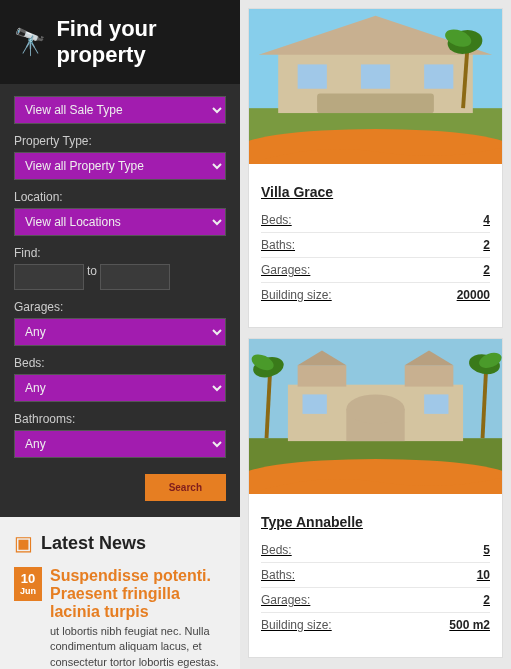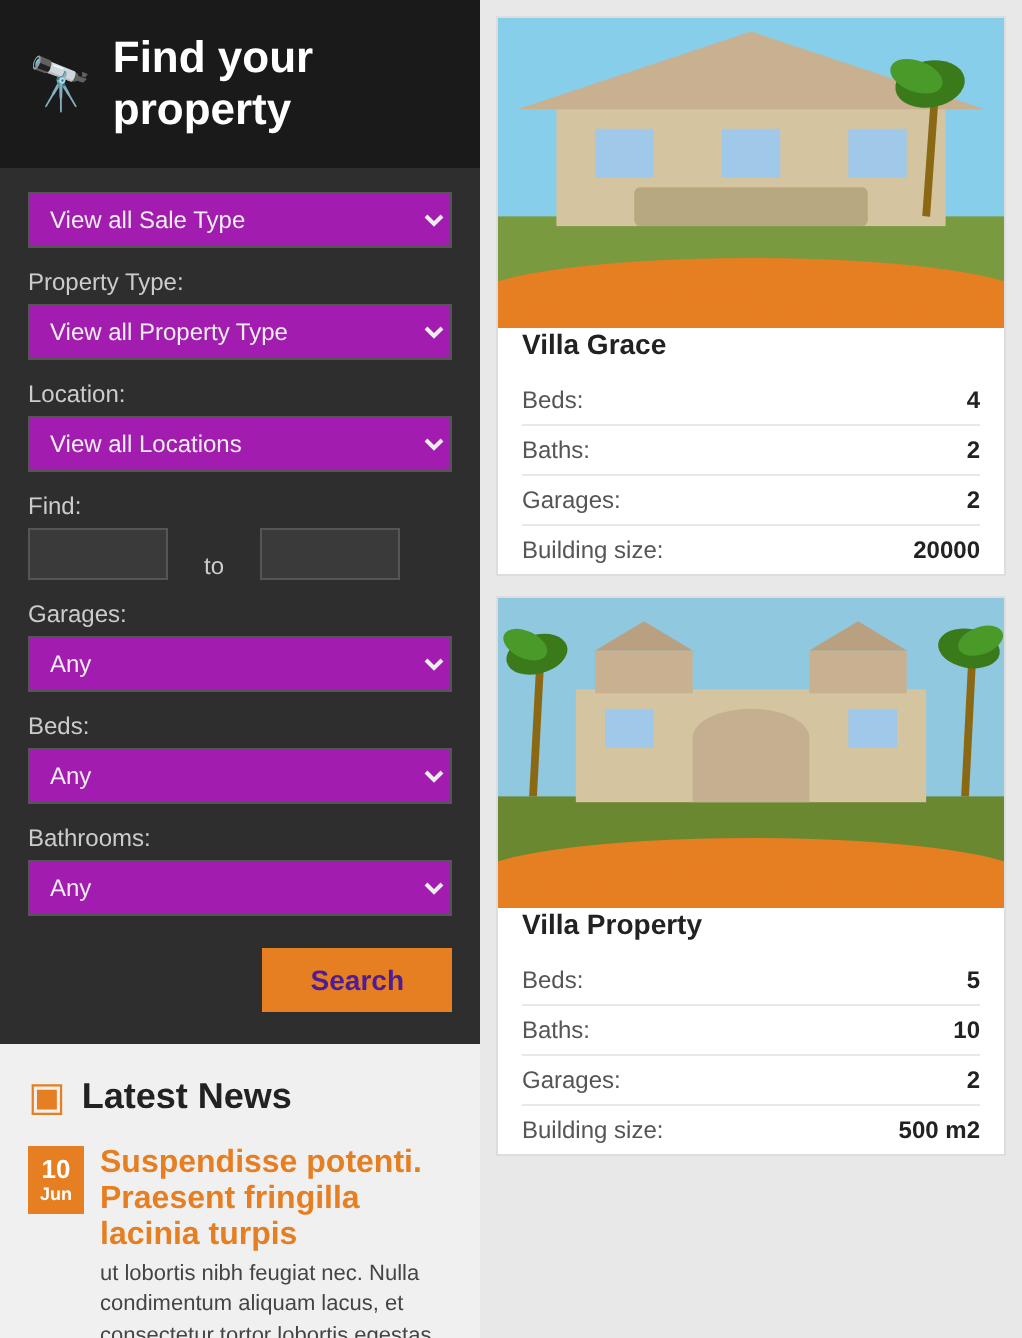--- a/index.html
+++ b/index.html
@@ -50,45 +50,45 @@
       background: #a21caf;
       color: #eee;
       border: 1px solid #555;
       padding: 5px 6px;
       font-size: 12px;
       appearance: auto;
       cursor: pointer;
     }
     .price-row {
       display: flex;
-      align-items: flex-end;
-      gap: 18px;
+      align-items: flex-start;
+      gap: 3px;
     }
     .price-row input {
       width: 70px;
       background: #3a3a3a;
       border: 1px solid #555;
       color: #eee;
       padding: 5px 4px;
       font-size: 12px;
     }
     .price-to {
       color: #ccc;
       font-size: 12px;
     }
     .search-btn-row {
       margin-top: 16px;
       text-align: right;
     }
     .search-btn {
       background: #e67e22;
-      color: #4c1d95;
+      color: #7f1d1d;
       border: none;
       padding: 8px 24px;
-      font-size: 14px;
+      font-size: 10px;
       font-weight: bold;
       cursor: pointer;
     }
     
     .news-section {
       background: #f0f0f0;
       padding: 14px 14px 16px;
     }
     .news-header {
       display: flex;
@@ -187,21 +187,22 @@
         linear-gradient(180deg, #90c8e0 0%, #90c8e0 35%, #c8b090 35%, #d4c0a0 65%, #88a858 65%, #6a8830 100%);
     }
     .card-wave {
       position: absolute;
       bottom: 0;
       left: 0;
       right: 0;
       height: 22px;
     }
     .property-info {
-      padding: 0 12px;
+      padding: 20px 12px;
+      text-decoration: underline;
     }
     .property-name {
       font-size: 14px;
       font-weight: bold;
       color: #222;
       margin-bottom: 8px;
     }
     .property-detail-row {
       display: flex;
       justify-content: space-between;
@@ -359,21 +360,21 @@
             <line x1="240" y1="100" x2="244" y2="22" stroke="#8B6914" stroke-width="4"></line>
             <ellipse cx="242" cy="24" rx="16" ry="10" fill="#3a7a1a" transform="rotate(10,242,24)"></ellipse>
             <ellipse cx="248" cy="20" rx="12" ry="7" fill="#4a9a2a" transform="rotate(-20,248,20)"></ellipse>
           </svg>
         </div>
         <svg class="card-wave" viewBox="0 0 260 22" xmlns="http://www.w3.org/2000/svg" preserveAspectRatio="none">
           <path d="M0,22 Q65,0 130,10 Q195,20 260,4 L260,22 Z" fill="#e67e22"></path>
         </svg>
       </div>
       <div class="property-info">
-        <div class="property-name">Villa Property</div>
+        <div class="property-name">Type Annabelle</div>
         <div class="property-detail-row">
           <span class="detail-label">Beds:</span>
           <span class="detail-value">5</span>
         </div>
         <div class="property-detail-row">
           <span class="detail-label">Baths:</span>
           <span class="detail-value">10</span>
         </div>
         <div class="property-detail-row">
           <span class="detail-label">Garages:</span>

